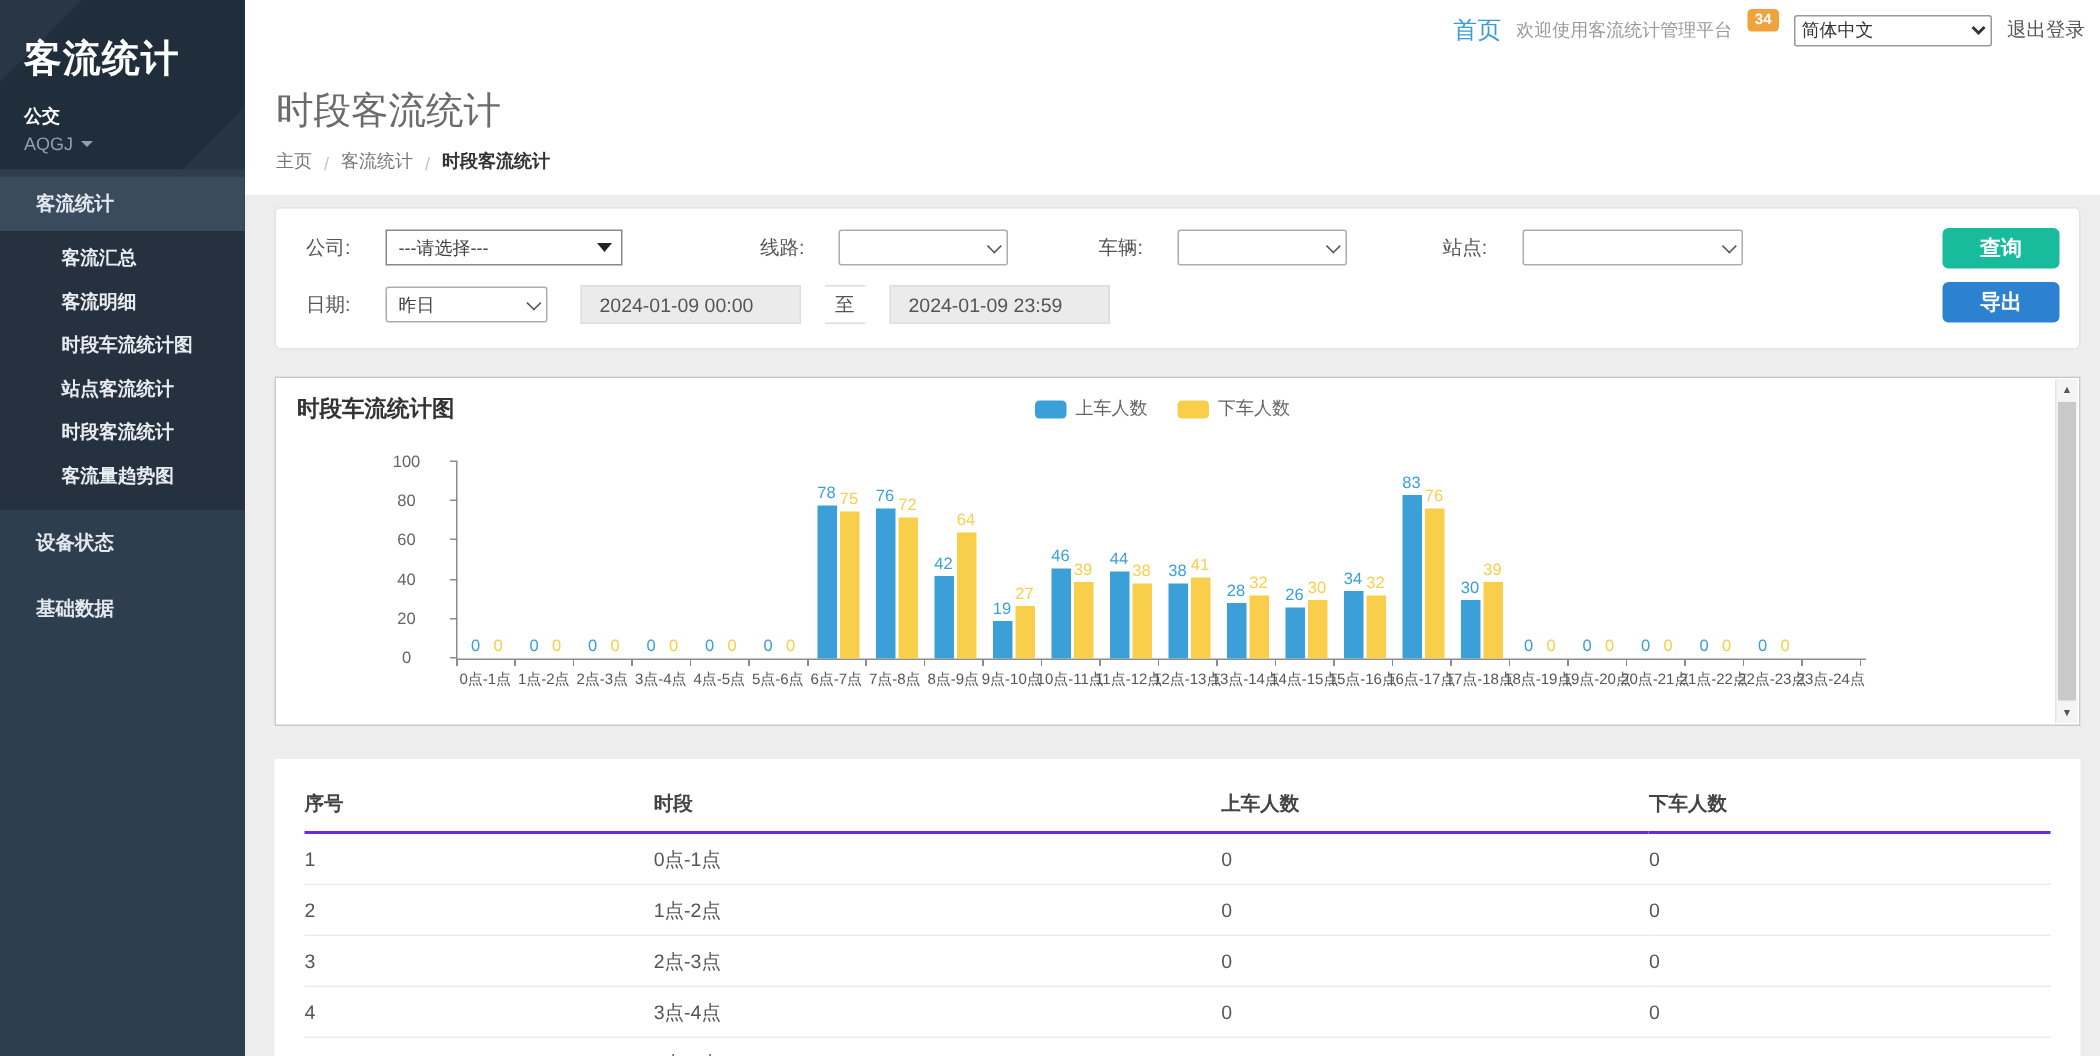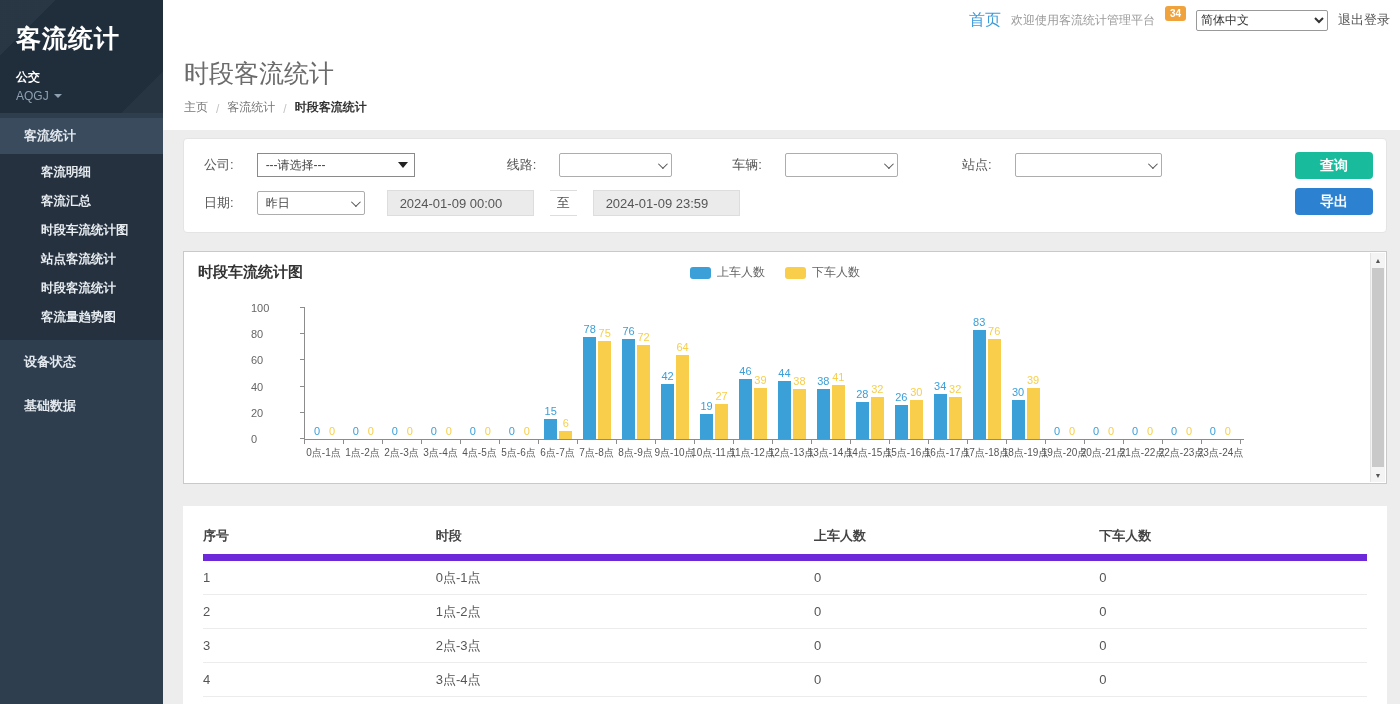--- a/index.html
+++ b/index.html
@@ -59,59 +59,59 @@
   .btn-export { top:49px; background:#2c82d0; }
 
   
   .chart-card { margin-top:18px; background:#fff; border:1px solid #c9c9c9; height:233px; position:relative; padding:11px 14px; }
   .chart-title { font-size:15px; font-weight:bold; color:#333; }
   .legend { position:absolute; top:12px; left:0; right:20px; display:flex; justify-content:center; gap:20px; }
   .legend-item { display:flex; align-items:center; gap:6px; font-size:12px; color:#666; }
   .legend-swatch { width:21px; height:12px; border-radius:3px; }
   .plot-wrap { position:absolute; left:120px; top:56px; }
   .plot { position:relative; height:131px; border-left:1px solid #8c8c8c; display:flex; align-items:flex-end; }
-  .ylab { position:absolute; right:8px; width:40px; text-align:left; font-size:11px; color:#666; }
+  .ylab { position:absolute; right:8px; width:40px; text-align:center; font-size:11px; color:#666; }
   .ytick { position:absolute; left:-5px; width:5px; height:1px; background:#8c8c8c; }
   .cat { width:39px; display:flex; justify-content:center; gap:2px; }
   .barwrap { width:13px; height:131px; position:relative; }
   .fill { position:absolute; bottom:0; left:0; right:0; }
   .val { position:absolute; left:50%; transform:translateX(-50%); font-size:11px; }
   .xaxis { height:1px; background:#8c8c8c; }
   .xticks { height:4px; background-image:repeating-linear-gradient(to right,#8c8c8c 0 1px,transparent 1px 39px); }
   .xlabels { display:flex; margin-top:2px; }
   .xlabels .xl { width:39px; flex:none; text-align:center; font-size:10px; color:#555; white-space:nowrap; display:flex; justify-content:center; }
   .vscroll { position:absolute; top:1px; right:1px; bottom:1px; width:15px; background:#f4f4f4; border-left:1px solid #e3e3e3; }
   .vscroll .arrow { position:absolute; left:0; right:0; height:14px; display:flex; align-items:center; justify-content:center; font-size:7px; color:#555; }
   .vscroll .up { top:0; } .vscroll .down { bottom:0; }
   .vscroll .thumb { position:absolute; left:1px; right:1px; top:15px; bottom:15px; background:#c9c9c9; }
 
   
   .table-card { margin-top:22px; background:#fff; padding:12px 20px 20px 20px; min-height:220px; }
   table { width:100%; border-collapse:collapse; }
-  th { text-align:left; font-size:13px; color:#444; font-weight:bold; padding:9px 0; border-bottom:7px solid #6d28d9; }
+  th { text-align:left; font-size:13px; color:#444; font-weight:bold; padding:9px 0; border-bottom:2px solid #6d28d9; }
   td { font-size:13px; color:#555; padding:7.5px 0; border-bottom:1px solid #ececec; }
   .col1{ width:20%; } .col2{ width:32.5%; } .col3{ width:24.5%; } .col4{ width:23%; }
 </style>
 </head>
 <body>
 
 <aside class="sidebar">
   <div class="logo-block">
     <div class="logo-title">客流统计</div>
     <div class="logo-company">公交</div>
     <div class="logo-user">
       <span>AQGJ</span>
       <span class="caret-down"></span>
     </div>
   </div>
   <nav class="menu">
     <div class="menu-section active">客流统计</div>
     <div class="submenu" id="submenu">
+        <div class="submenu-item">客流汇总</div>
         <div class="submenu-item">客流明细</div>
-        <div class="submenu-item">客流汇总</div>
         <div class="submenu-item">时段车流统计图</div>
         <div class="submenu-item">站点客流统计</div>
         <div class="submenu-item">时段客流统计</div>
         <div class="submenu-item">客流量趋势图</div>
       </div>
     <div class="menu-section spaced">设备状态</div>
     <div class="menu-section spaced">基础数据</div>
   </nav>
 </aside>
 
@@ -255,30 +255,20 @@
                 <div class="fill" style="height: 0px; background: rgb(59, 159, 216);"></div>
                 <div class="val" style="bottom: 2px; color: rgb(59, 159, 216);">0</div>
               </div>
               <div class="barwrap">
                 <div class="fill" style="height: 0px; background: rgb(248, 206, 74);"></div>
                 <div class="val" style="bottom: 2px; color: rgb(248, 206, 74);">0</div>
               </div>
             </div>
             <div class="cat">
               <div class="barwrap">
-                <div class="fill" style="height: 20px; background: rgb(59, 159, 216);"></div>
-                <div class="val" style="bottom: 22px; color: rgb(59, 159, 216);">15</div>
-              </div>
-              <div class="barwrap">
-                <div class="fill" style="height: 8px; background: rgb(248, 206, 74);"></div>
-                <div class="val" style="bottom: 10px; color: rgb(248, 206, 74);">6</div>
-              </div>
-            </div>
-            <div class="cat">
-              <div class="barwrap">
                 <div class="fill" style="height: 102px; background: rgb(59, 159, 216);"></div>
                 <div class="val" style="bottom: 104px; color: rgb(59, 159, 216);">78</div>
               </div>
               <div class="barwrap">
                 <div class="fill" style="height: 98px; background: rgb(248, 206, 74);"></div>
                 <div class="val" style="bottom: 100px; color: rgb(248, 206, 74);">75</div>
               </div>
             </div>
             <div class="cat">
               <div class="barwrap">

